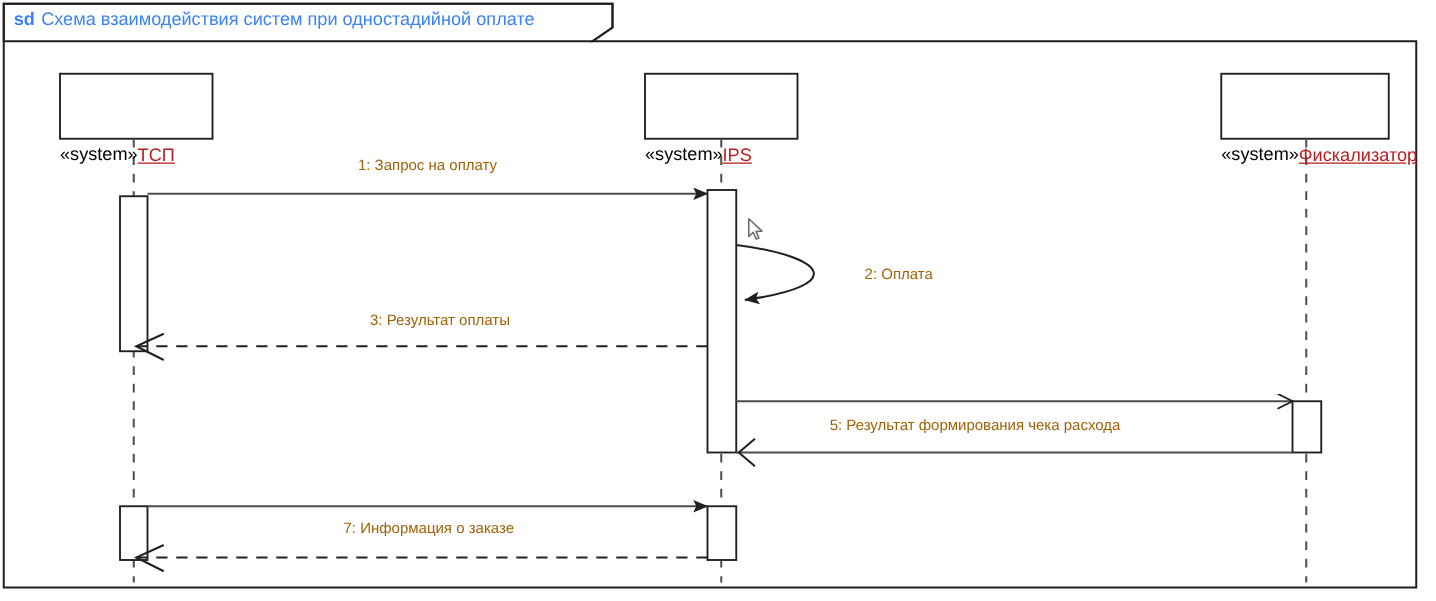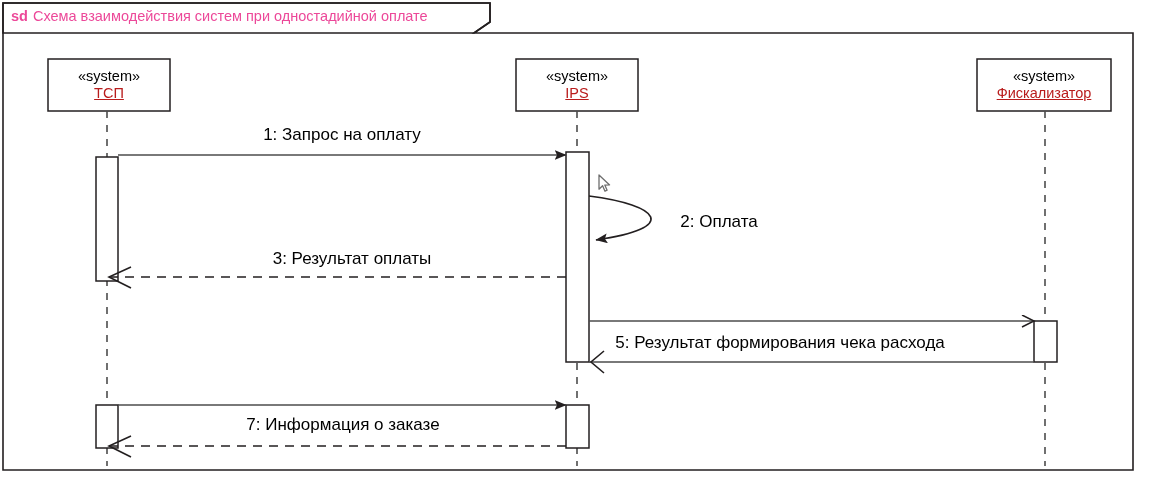--- a/index.html
+++ b/index.html
@@ -17,49 +17,50 @@
   #diagram-svg{position:absolute;left:0;top:0;}
   .lbl{
     position:absolute;
     font-size:14.5px;
     color:#000000;
     white-space:nowrap;
     line-height:1;
   }
   .frame-title{
     font-size:14.5px;
-    color:#ec4899;
+    color:#3b82f6;
     white-space:nowrap;
   }
   .frame-title b{font-weight:bold;}
   .ll-stereo{
     font-size:14.5px;
     text-align:center;
     color:#000;
     line-height:1.05;
   }
   .ll-name{
     font-size:14.5px;
     text-align:center;
     color:#b91c1c;
     text-decoration:underline;
     line-height:1.05;
     margin-top:2px;
   }
   .box-txt{
     position:absolute;
     display:flex;
-    flex-direction:column;
+    flex-direction:row;
     align-items:center;
-    justify-content:center;
+    justify-content:flex-start;
+    margin-top:40px;
   }
   .msg-label{
     position:absolute;
-    font-size:17px;
-    color:#000000;
+    font-size:12px;
+    color:#a16207;
     white-space:nowrap;
     transform:translateX(-50%);
   }
   .cursor-ico{position:absolute;}
 </style>
 </head>
 <body>
 
 <div id="stage">
 

